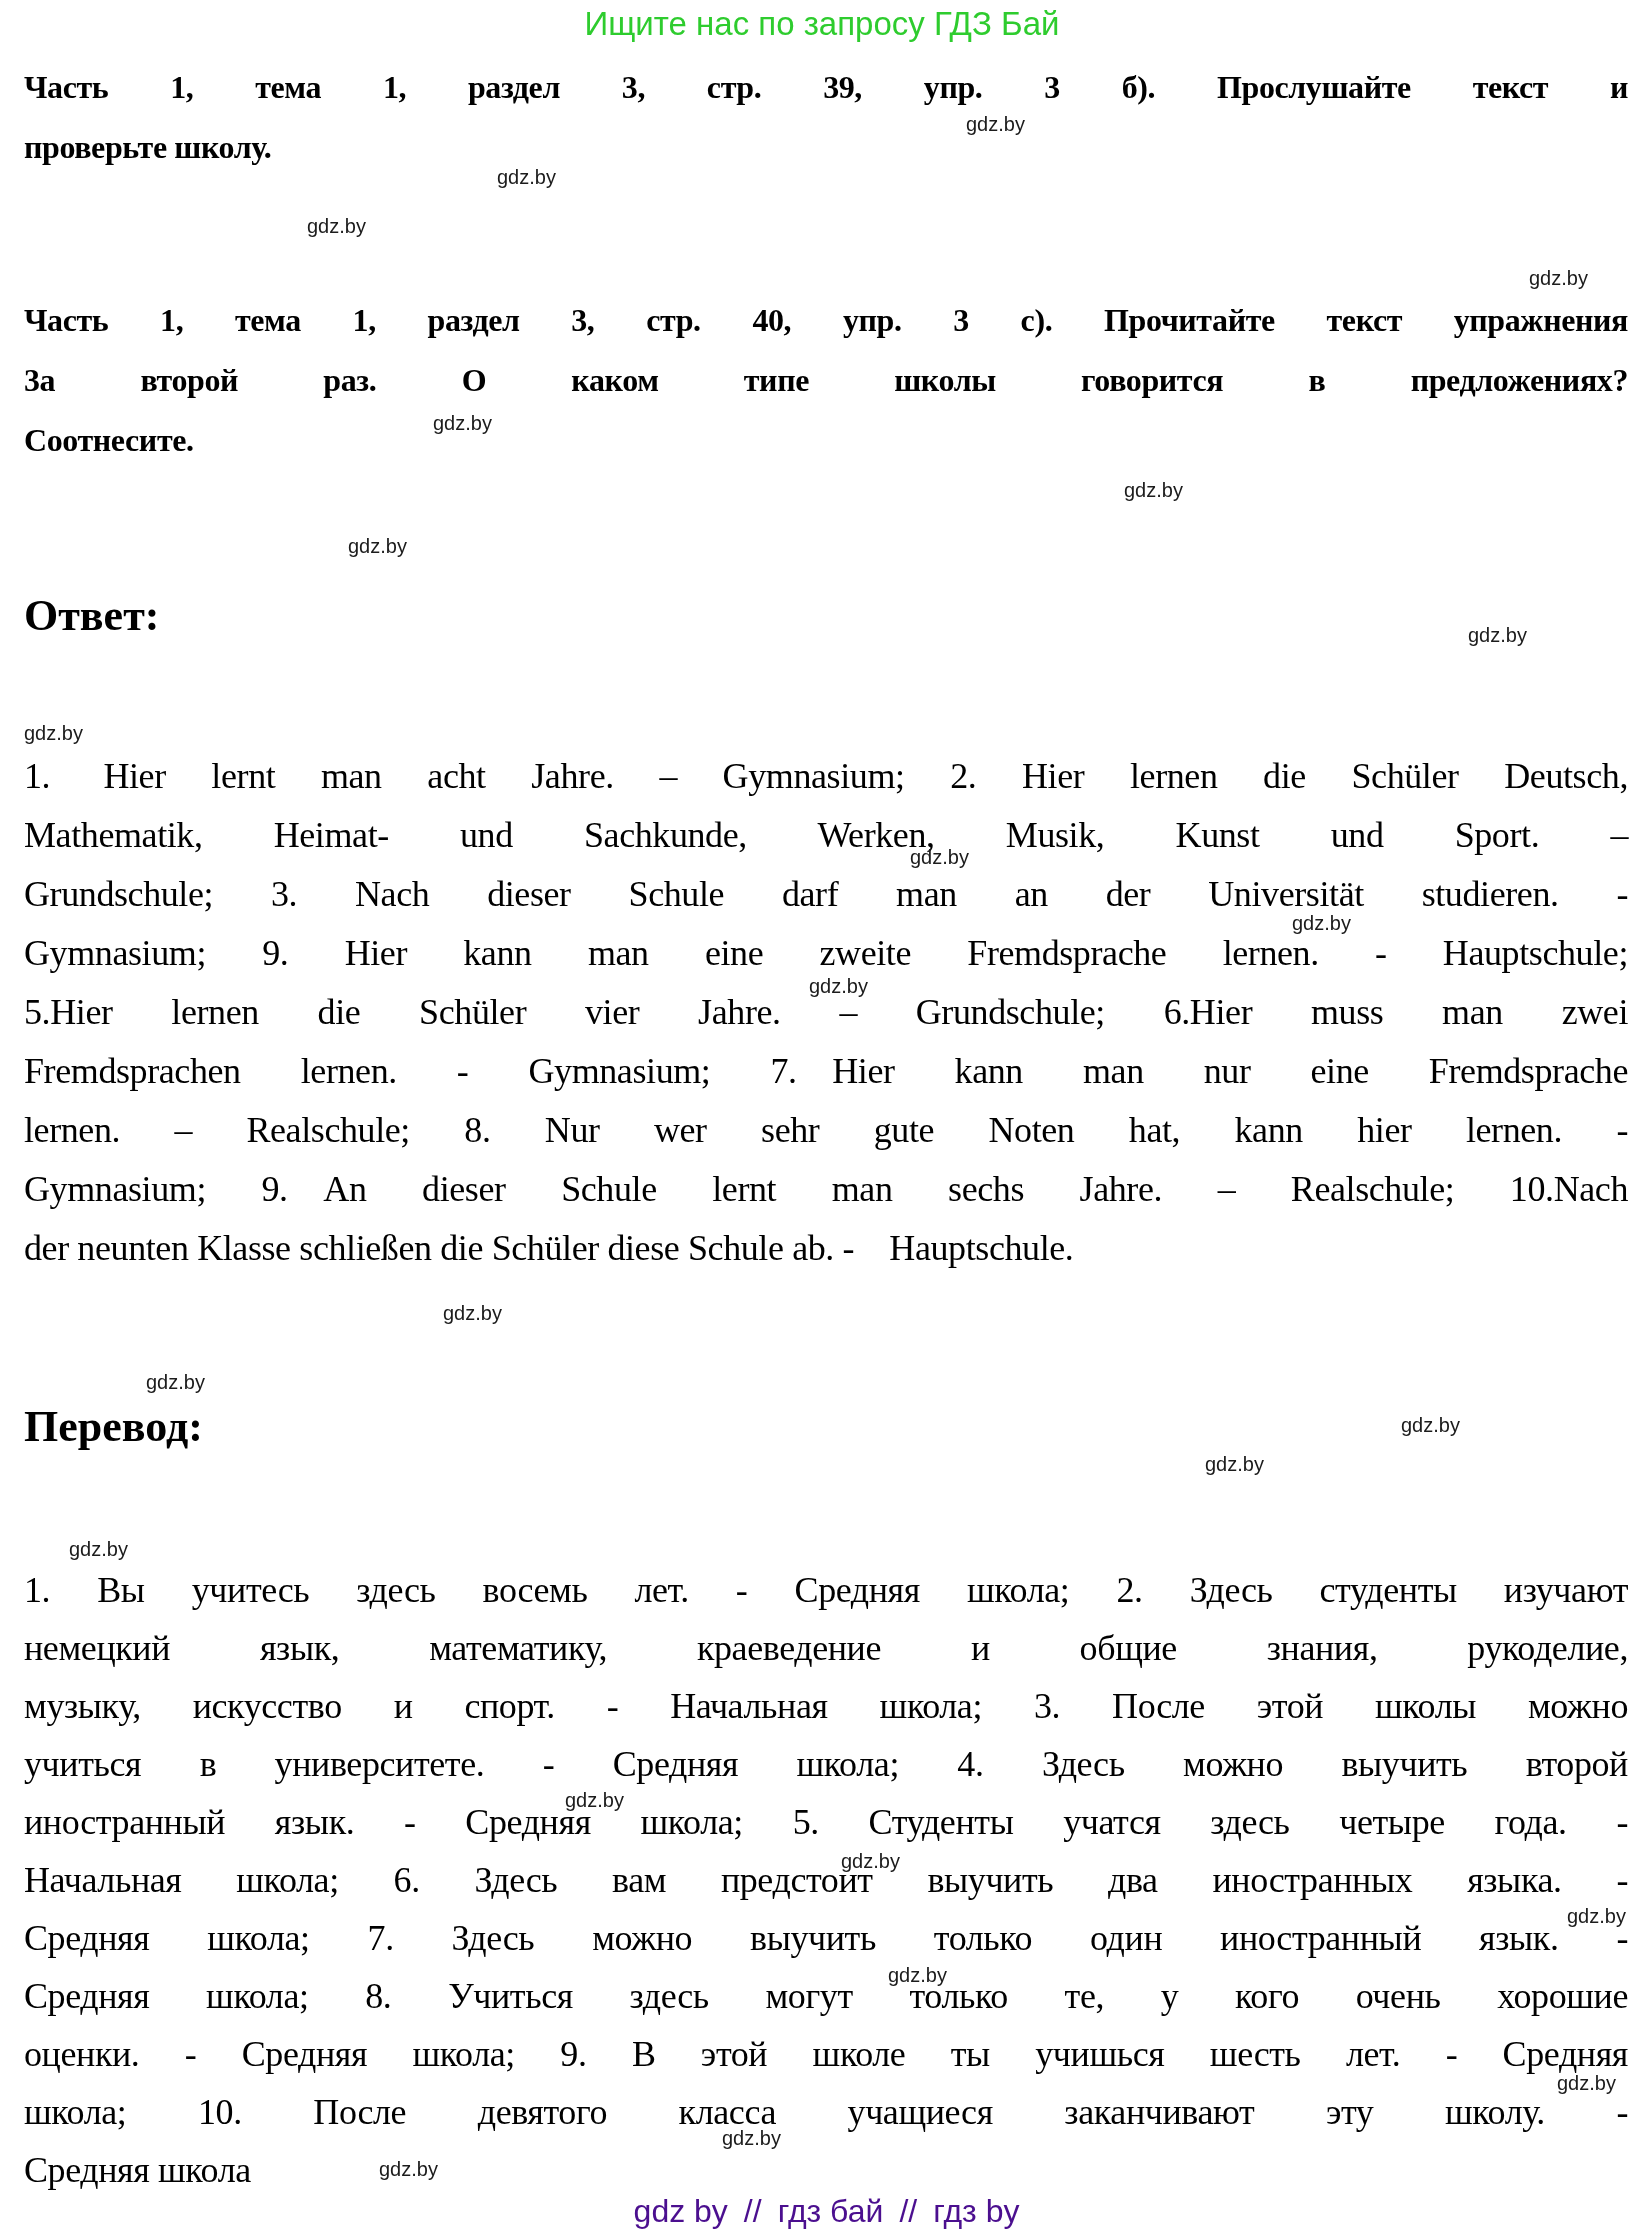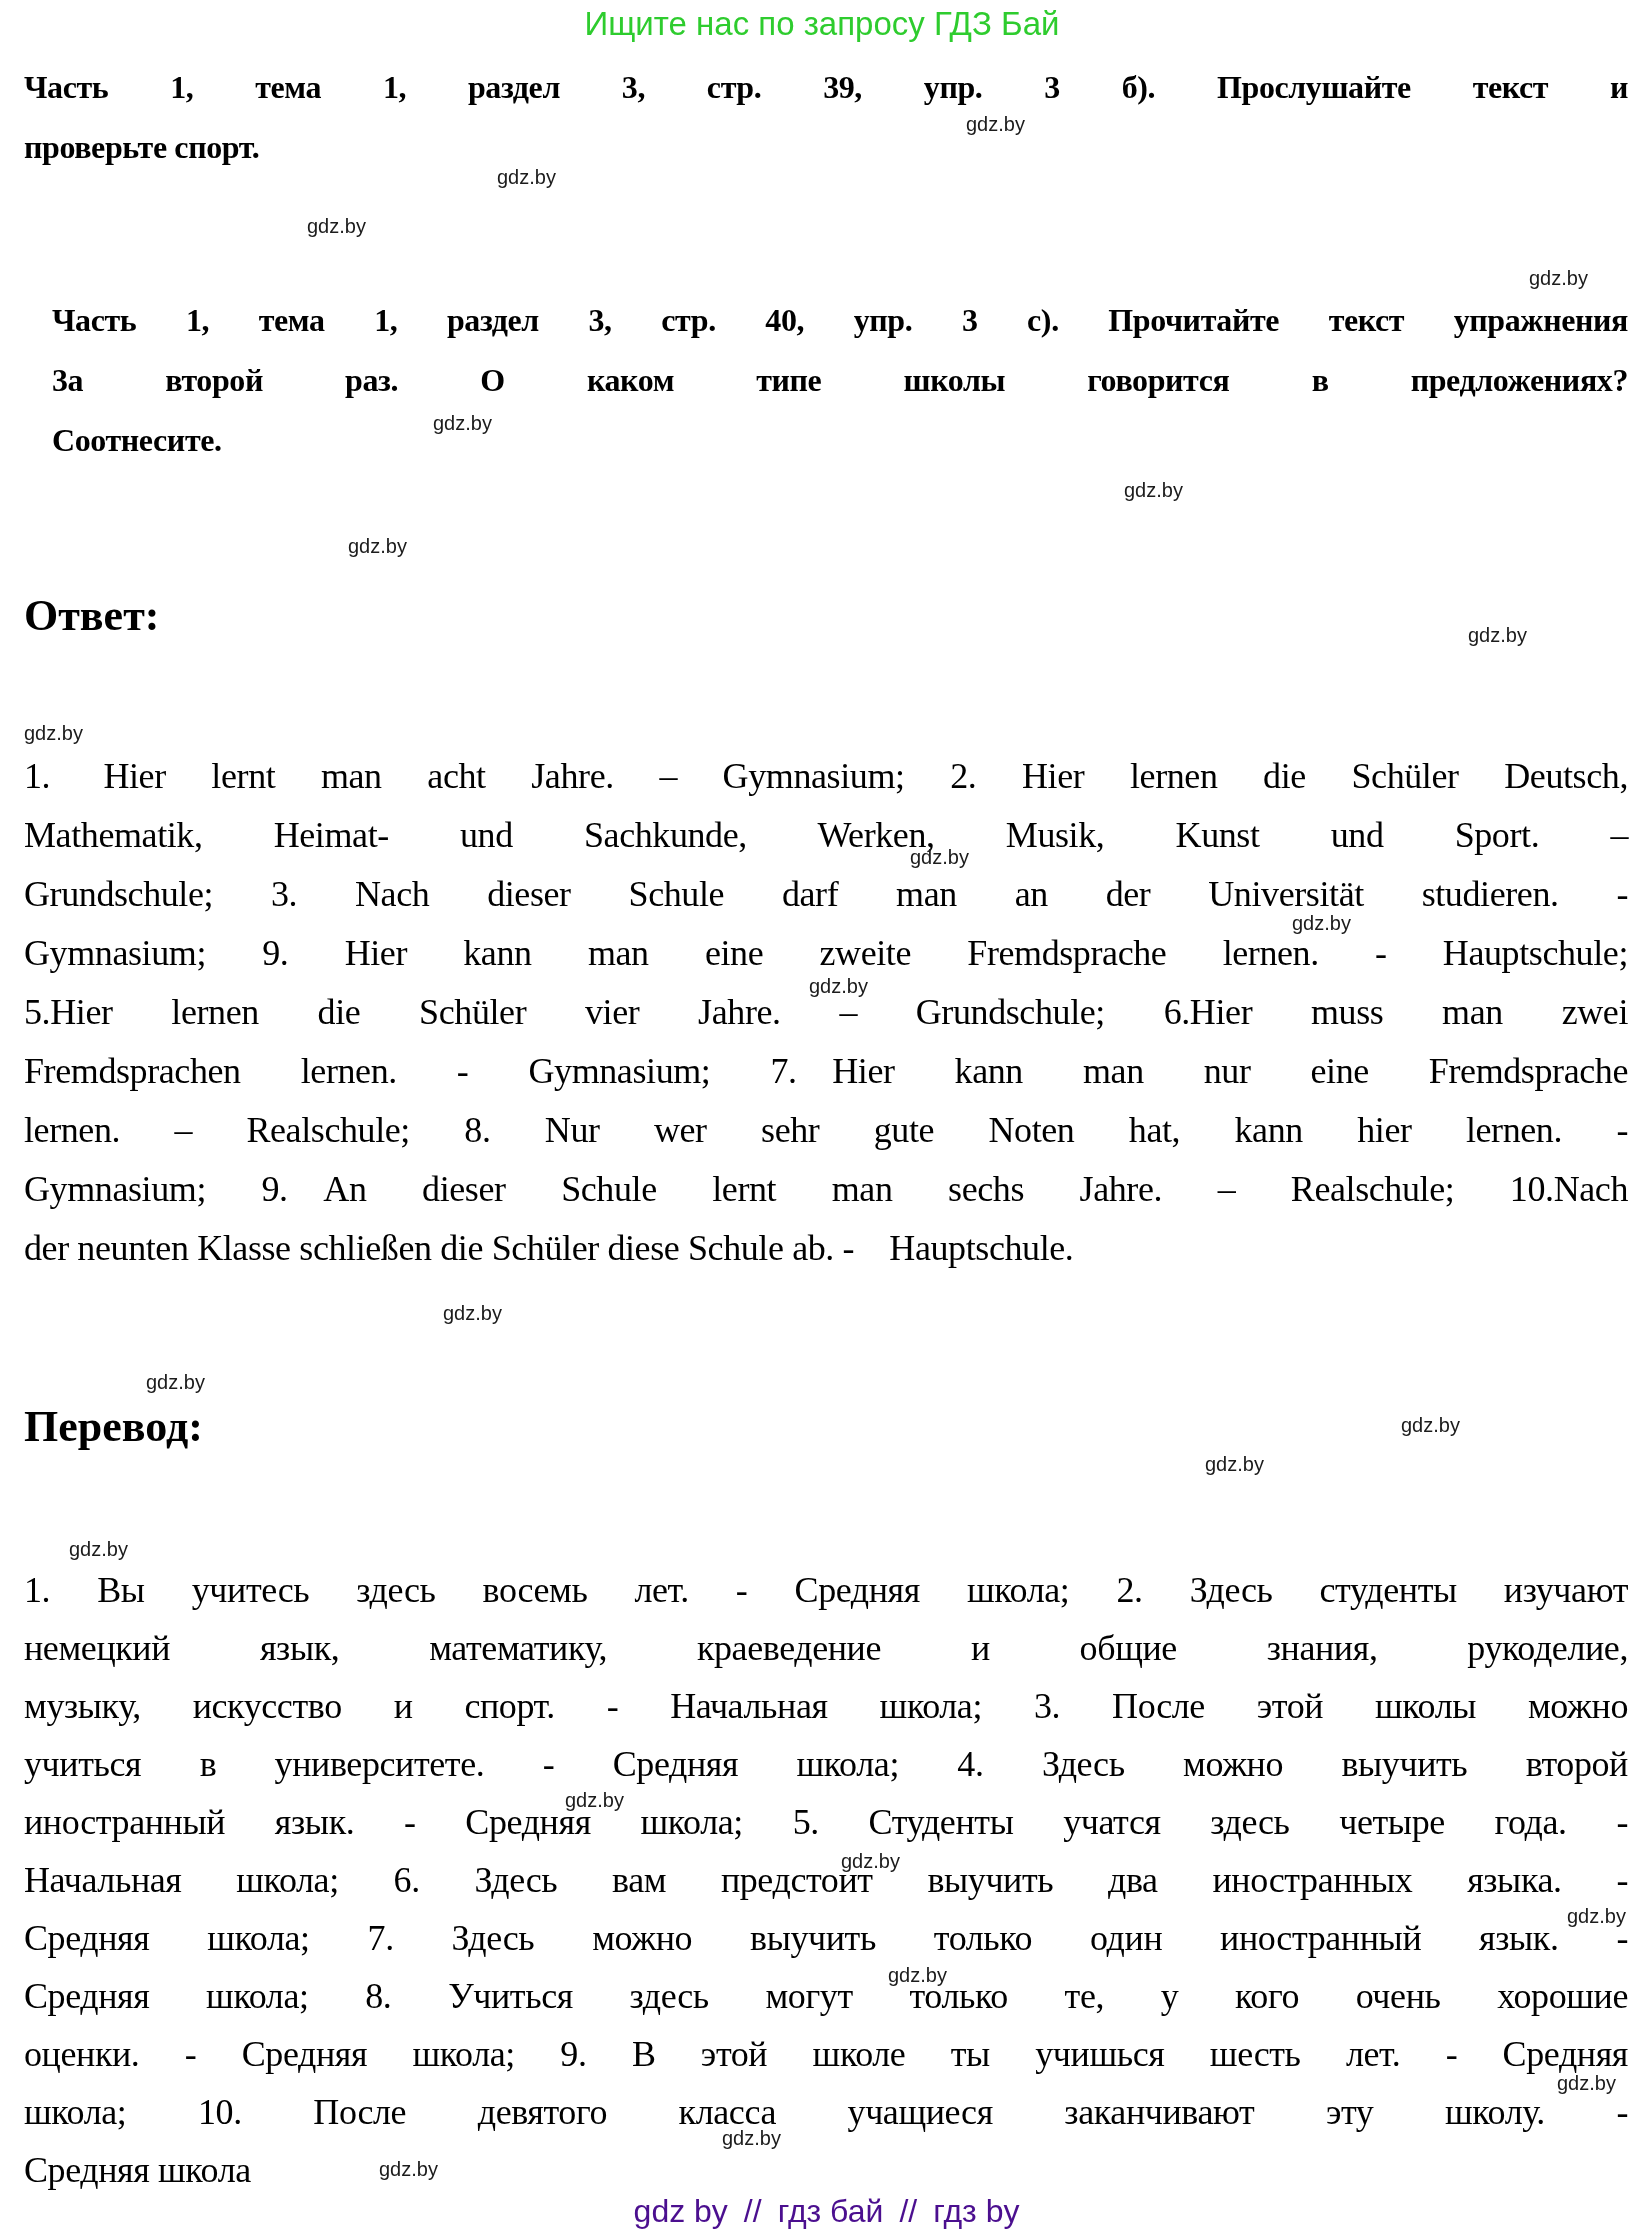--- a/index.html
+++ b/index.html
@@ -22,21 +22,21 @@
   }
   .heading {
     position: absolute;
     left: 24px; right: 24px;
     font-weight: bold;
     font-size: 32px;
     line-height: 60px;
     letter-spacing: -0.4px;
   }
   .task1 { top: 57px; }
-  .task2 { top: 290px; margin-left: 28px; }
+  .task2 { top: 290px; }
   .hline { text-align: justify; }
   .hline.stretch { text-align-last: justify; }
   .label {
     position: absolute;
     left: 24px;
     font-weight: bold;
     font-size: 44px;
     line-height: 50px;
   }
   .answer-label { top: 576px; margin-top: 15px; }
@@ -70,21 +70,21 @@
 </style>
 </head>
 <body>
 
 <div class="page">
 
   <div class="banner">Ищите нас по запросу ГДЗ Бай</div>
 
   <section class="heading task1">
     <div class="hline stretch">Часть 1, тема 1, раздел 3, стр. 39, упр. 3 б). Прослушайте текст и</div>
-    <div class="hline">проверьте спорт.</div>
+    <div class="hline">проверьте школу.</div>
   </section>
 
   <section class="heading task2">
     <div class="hline stretch">Часть 1, тема 1, раздел 3, стр. 40, упр. 3 с). Прочитайте текст упражнения</div>
     <div class="hline stretch">3а второй раз. О каком типе школы говорится в предложениях?</div>
     <div class="hline">Соотнесите.</div>
   </section>
 
   <div class="label answer-label">Ответ:</div>
 

